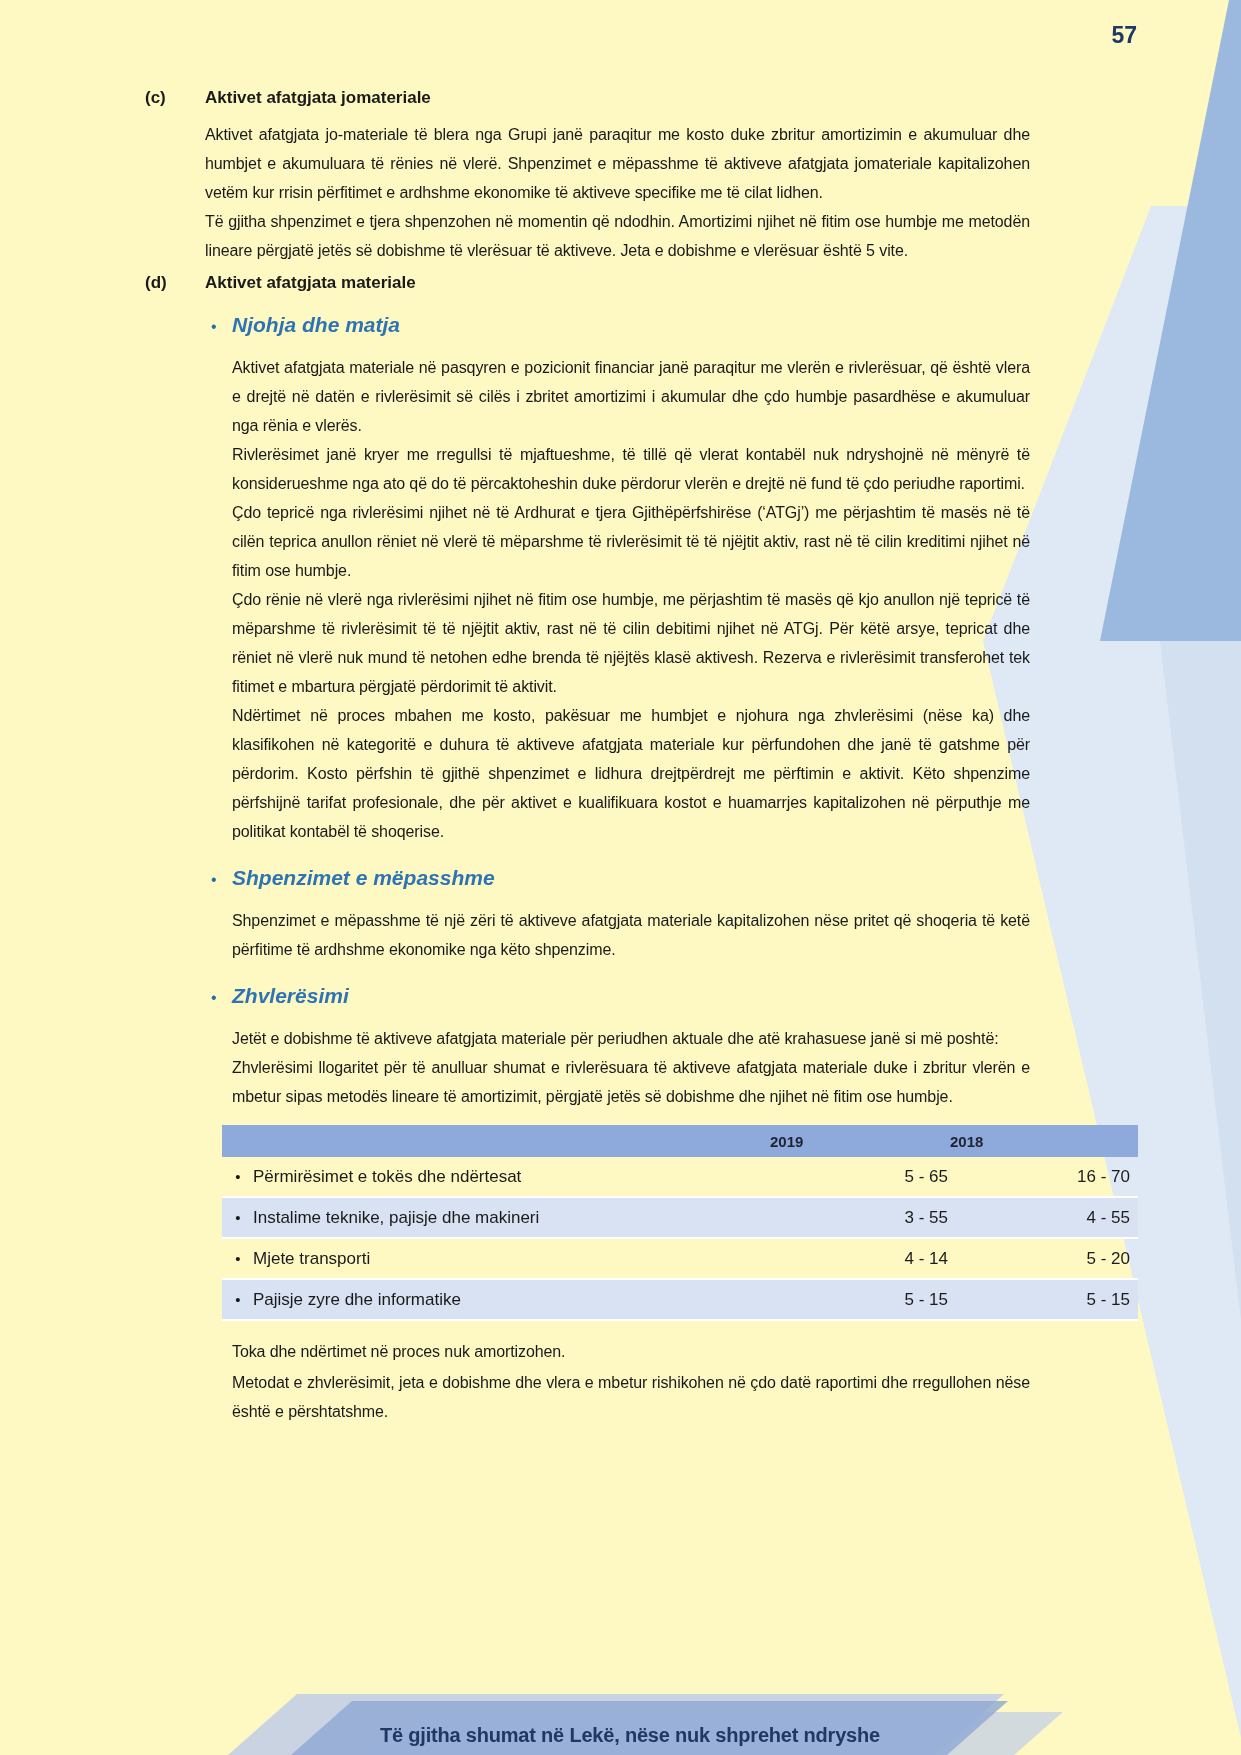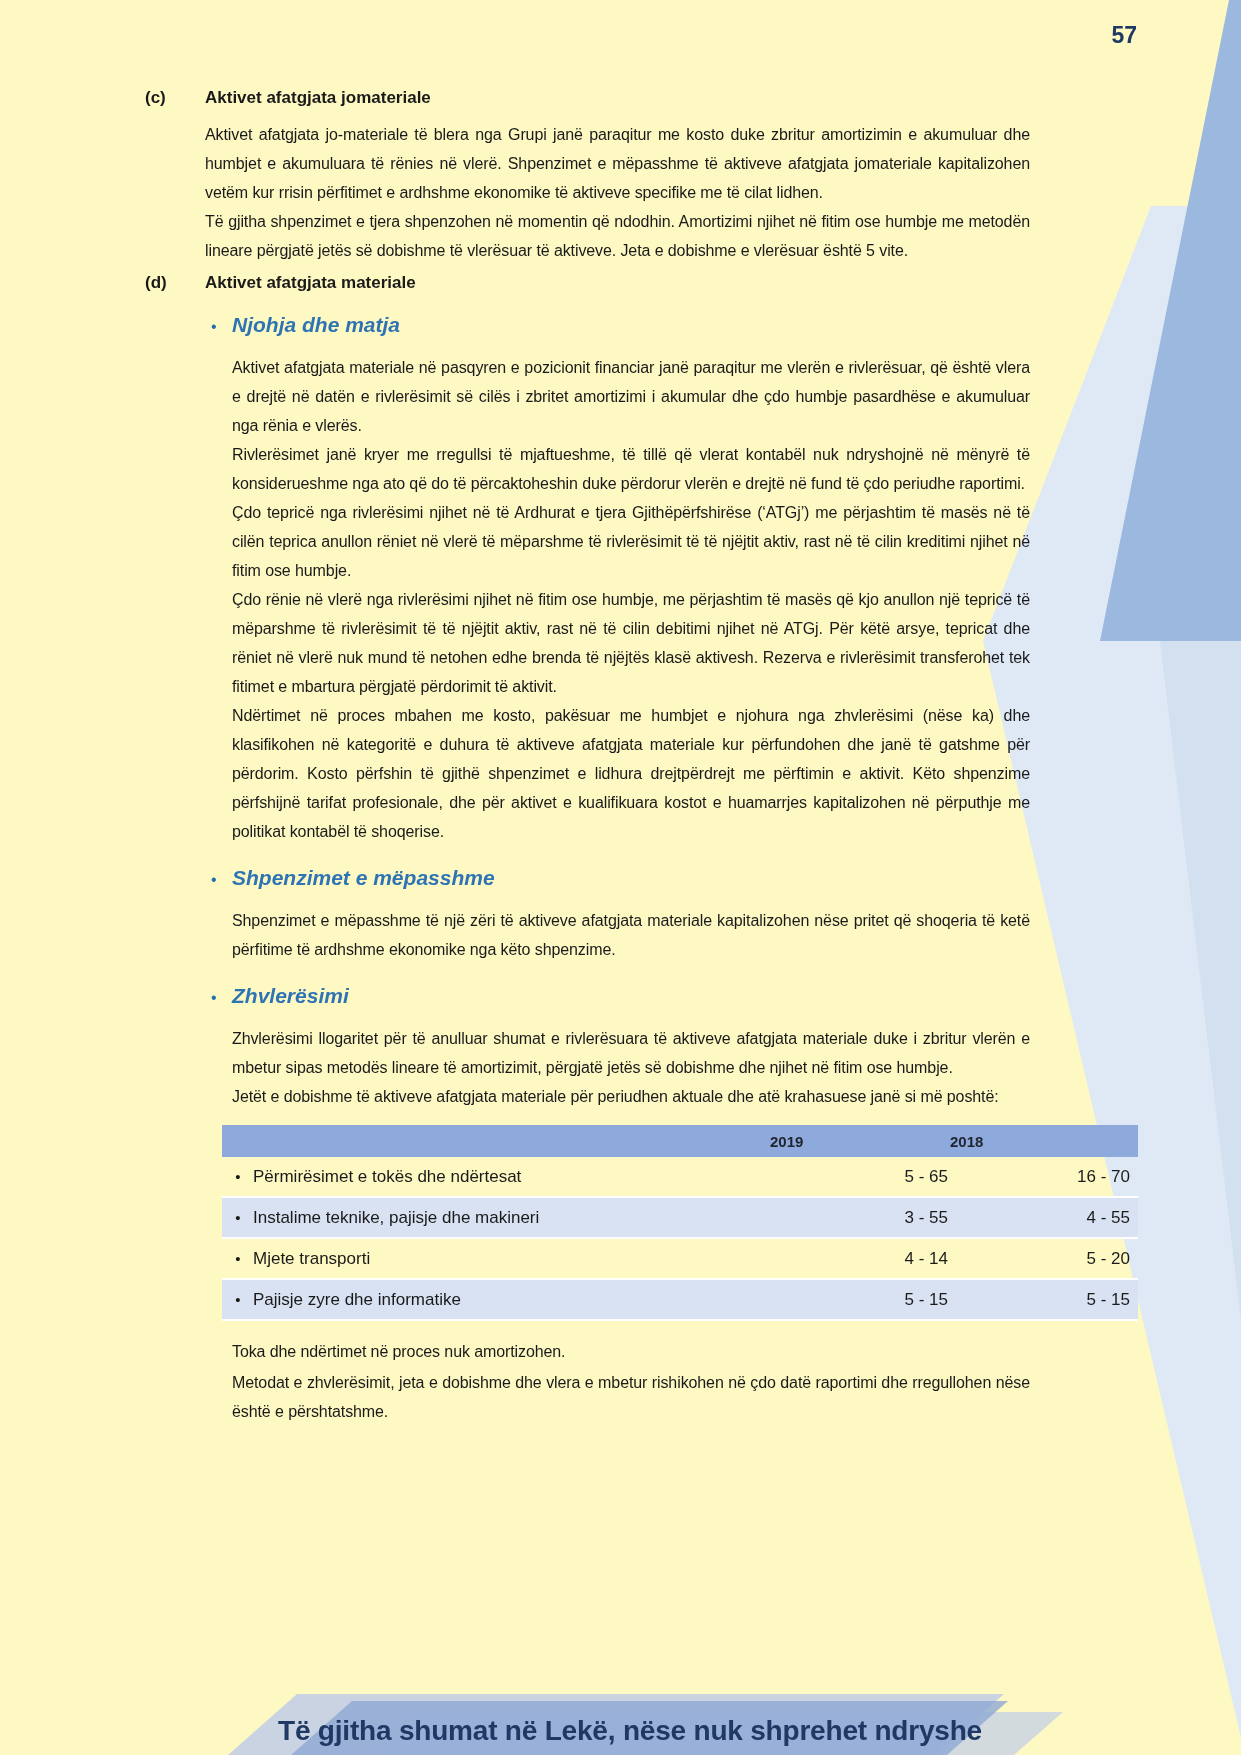--- a/index.html
+++ b/index.html
@@ -44,21 +44,21 @@
   .lives-table tbody tr.alt td{background:#d9e2f3;}
   .row-label{display:flex;align-items:baseline;}
   .row-bullet{width:30px;flex:0 0 30px;text-align:center;font-size:15px;}
   .num-cell{text-align:right;font-size:16px;color:#1c1c1c;}
   .cell-2019{padding-right:2px;}
   .cell-2018{padding-right:8px;}
   .after-para{margin-left:87px;margin-top:2px;}
   .footer-banner{position:absolute;left:0;bottom:0;width:1241px;height:120px;z-index:1;}
   .footer-note{
     position:absolute;left:250px;bottom:8px;width:760px;z-index:2;
-    text-align:center;font-size:28px;font-weight:bold;color:#1f3864;
+    text-align:center;font-size:20px;font-weight:bold;color:#1f3864;
     letter-spacing:-0.2px;
   }
 </style>
 </head>
 <body>
 
 <div class="page">
 
   <svg class="deco" viewBox="0 0 1241 1755" preserveAspectRatio="none" aria-hidden="true">
     <polygon points="1151,206 1241,206 1241,641 983,641" fill="#dfe9f5"></polygon>
@@ -96,22 +96,22 @@
     <div class="bullet-row">
       <span class="bullet-dot">•</span>
       <span class="bullet-title">Shpenzimet e mëpasshme</span>
     </div>
     <p class="para sub-para">Shpenzimet e mëpasshme të një zëri të aktiveve afatgjata materiale kapitalizohen nëse pritet që shoqeria të ketë përfitime të ardhshme ekonomike nga këto shpenzime.</p>
 
     <div class="bullet-row">
       <span class="bullet-dot">•</span>
       <span class="bullet-title">Zhvlerësimi</span>
     </div>
+    <p class="para sub-para">Jetët e dobishme të aktiveve afatgjata materiale për periudhen aktuale dhe atë krahasuese janë si më poshtë:</p>
     <p class="para sub-para">Zhvlerësimi llogaritet për të anulluar shumat e rivlerësuara të aktiveve afatgjata materiale duke i zbritur vlerën e mbetur sipas metodës lineare të amortizimit, përgjatë jetës së dobishme dhe njihet në fitim ose humbje.</p>
-    <p class="para sub-para">Jetët e dobishme të aktiveve afatgjata materiale për periudhen aktuale dhe atë krahasuese janë si më poshtë:</p>
 
     <table class="lives-table">
       <colgroup>
           <col class="c-label">
           <col class="c-2019">
           <col class="c-2018">
         </colgroup>
       <thead>
         <tr>
           <th></th>

